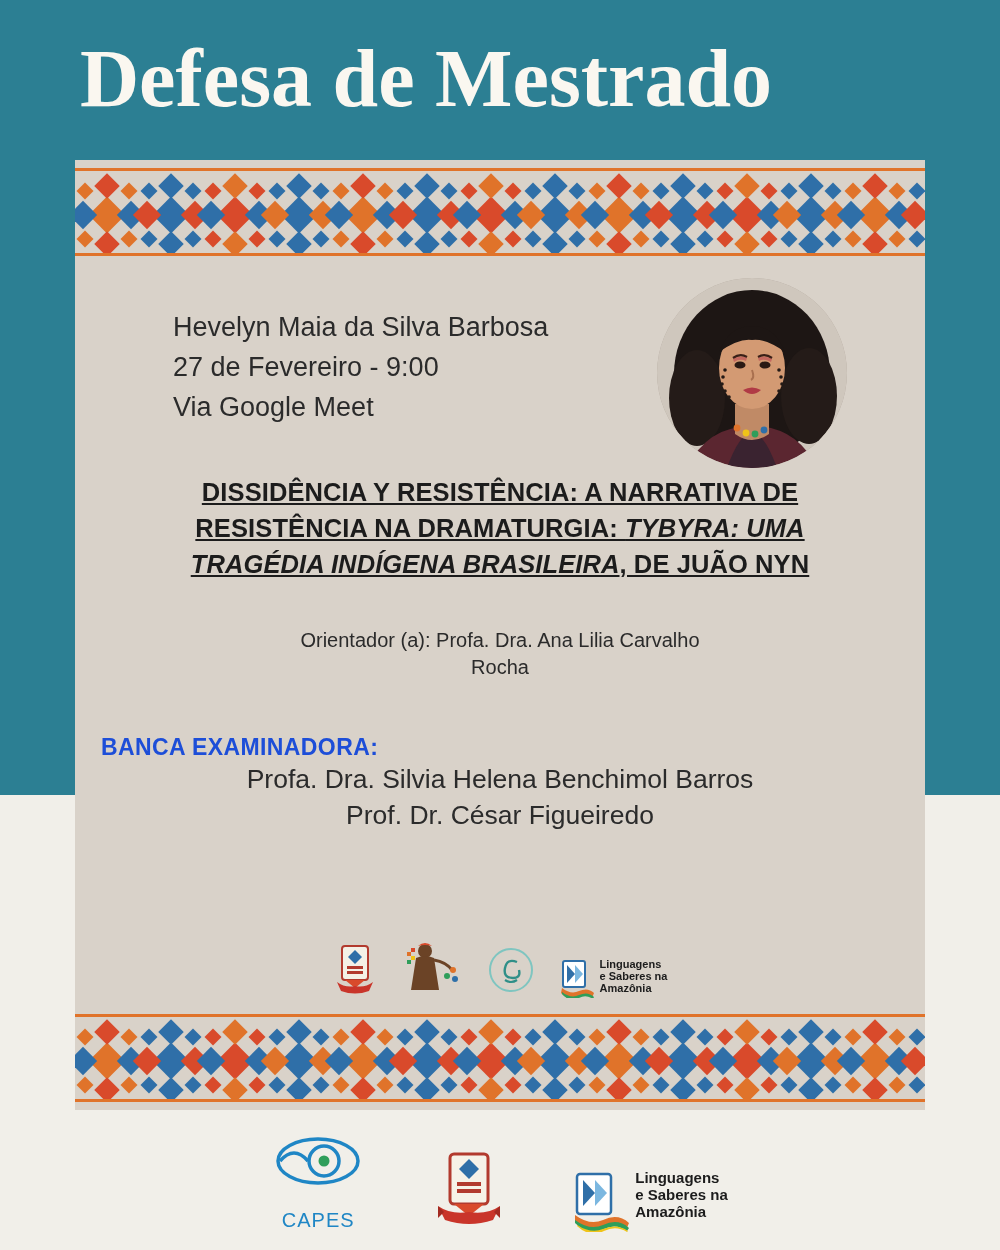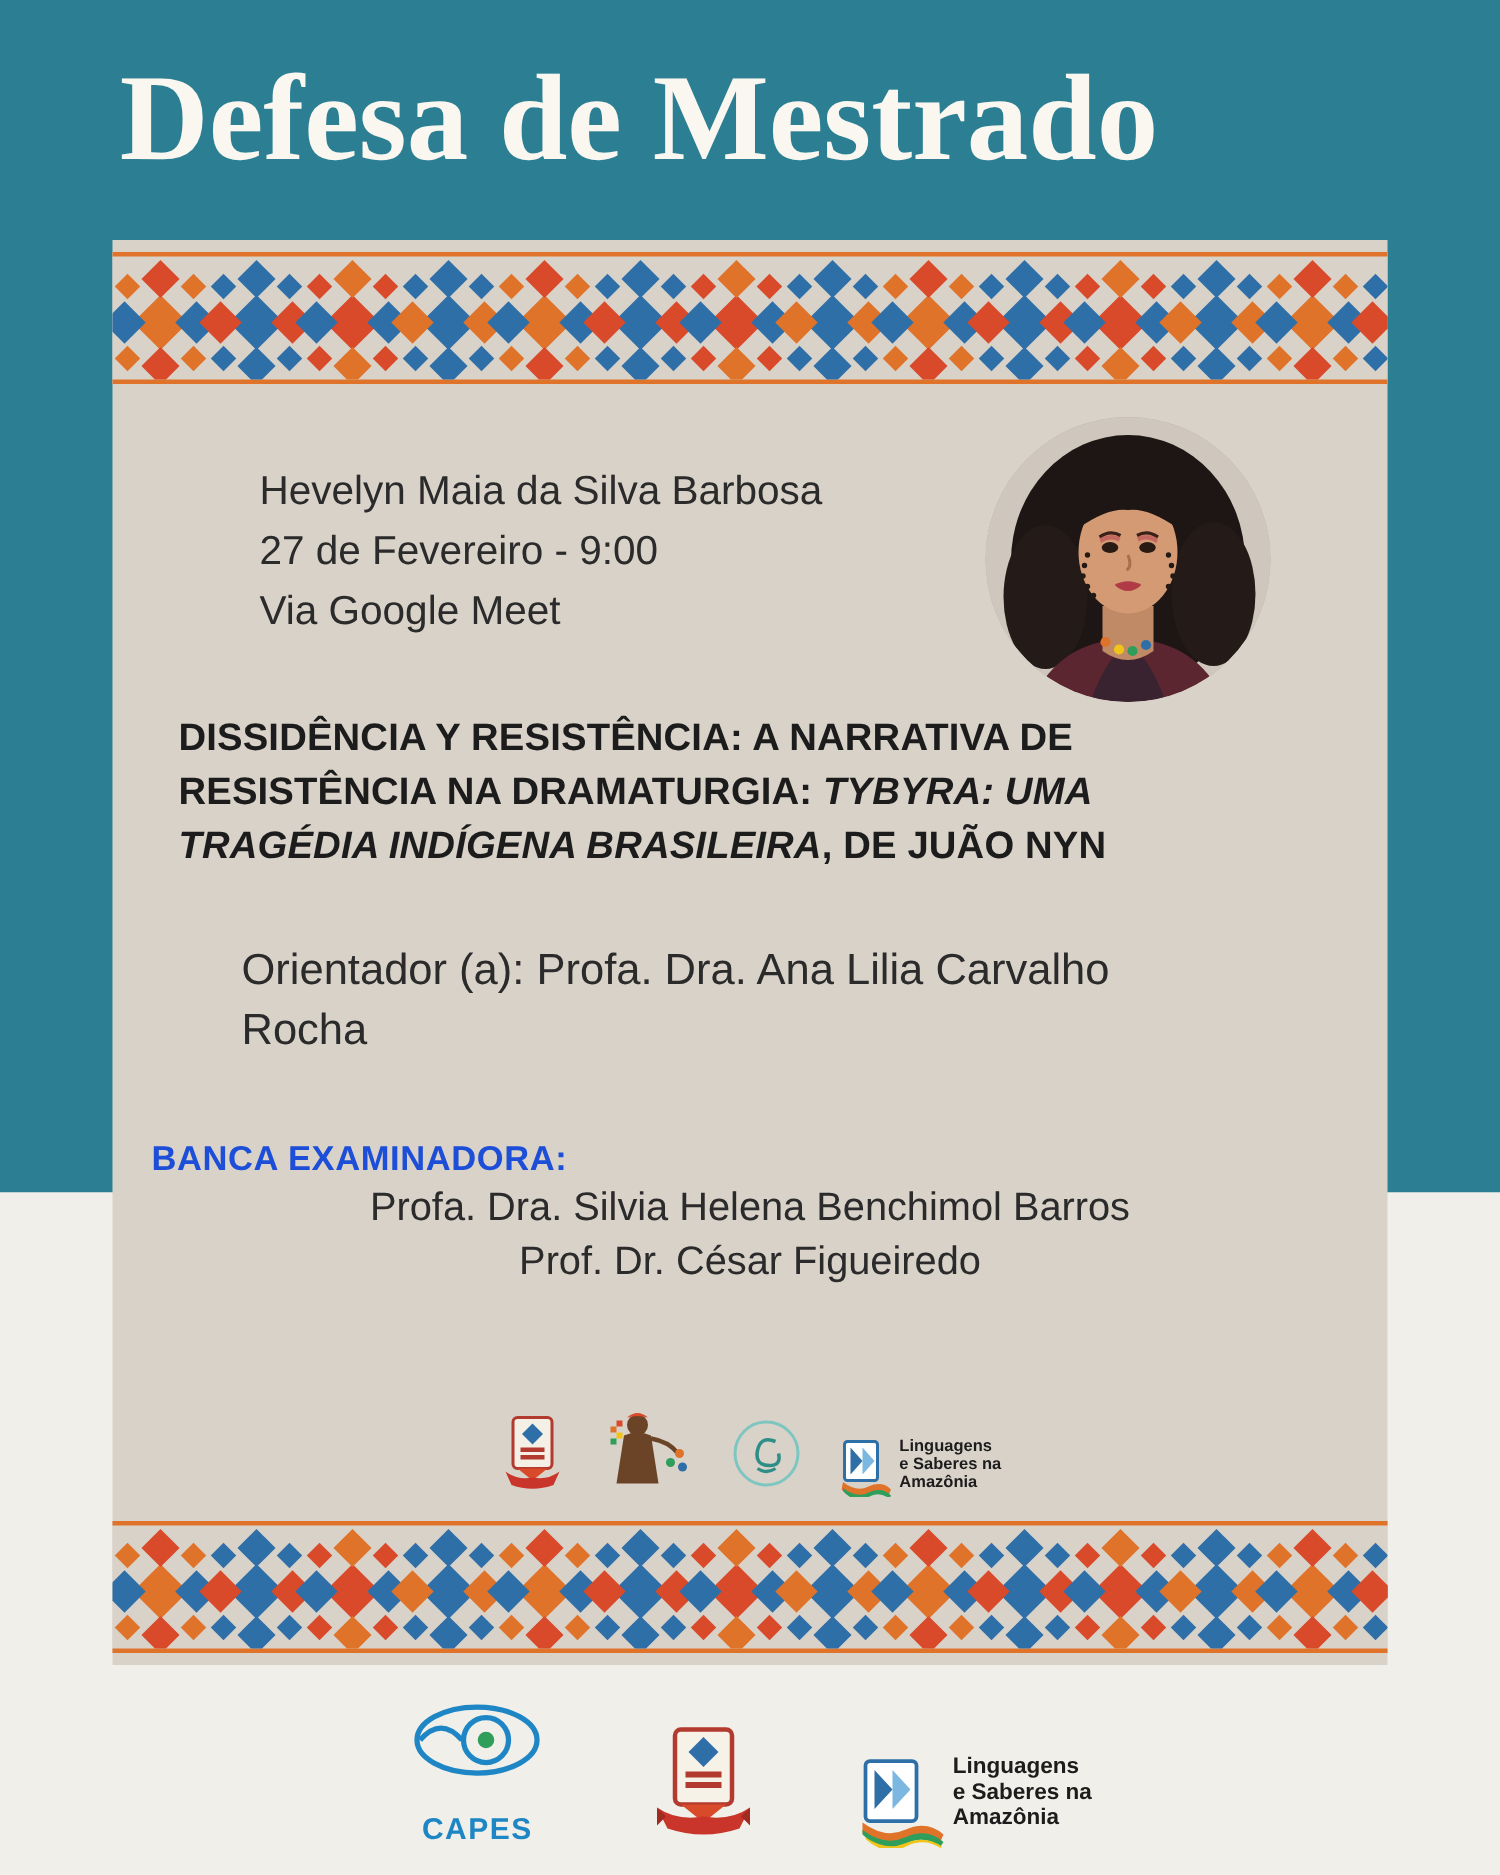--- a/index.html
+++ b/index.html
@@ -134,34 +134,35 @@
     width: 190px;
     height: 190px;
     border-radius: 50%;
     overflow: hidden;
     background: #b9b0a6;
   }
   .photo svg { display: block; }
 
   .thesis-title {
     margin: 0 18px;
-    text-align: left;
+    text-align: center;
     color: #1c1c1c;
     font-size: 25.5px;
     font-weight: bold;
     line-height: 1.42;
     letter-spacing: 0.1px;
+    text-decoration: underline;
   }
   .thesis-title .ital { font-style: italic; }
 
   .advisor {
     margin: 44px 60px 0 60px;
-    text-align: left;
+    text-align: center;
     color: #2b2b2b;
-    font-size: 29px;
+    font-size: 20px;
     line-height: 1.38;
   }
 
   .banca-heading {
     margin-top: 52px;
     text-align: left;
     color: #1d4ed8;
     font-size: 23px;
     font-weight: bold;
     letter-spacing: 0.4px;
@@ -194,21 +195,21 @@
     width: 1000px;
     display: flex;
     justify-content: center;
     align-items: flex-end;
     gap: 70px;
   }
   .capes-label {
     text-align: center;
     color: #1f86c5;
     font-size: 20px;
-    font-weight: bold;
+    font-weight: normal;
     letter-spacing: 1px;
     margin-top: 14px;
   }
   .lsa-text {
     font-size: 15px;
     line-height: 1.12;
     color: #1c1c1c;
     font-weight: bold;
   }
   .lsa-wrap { display: flex; gap: 5px; }

